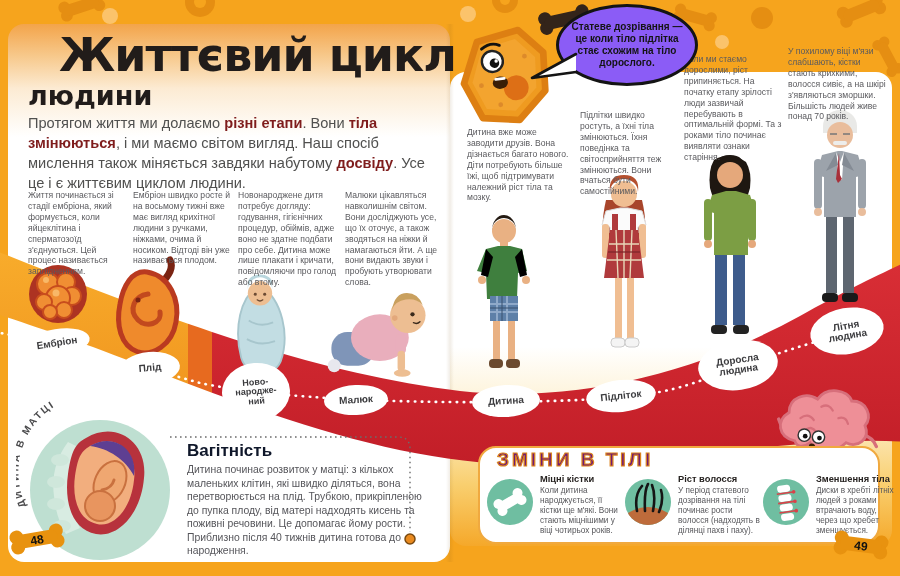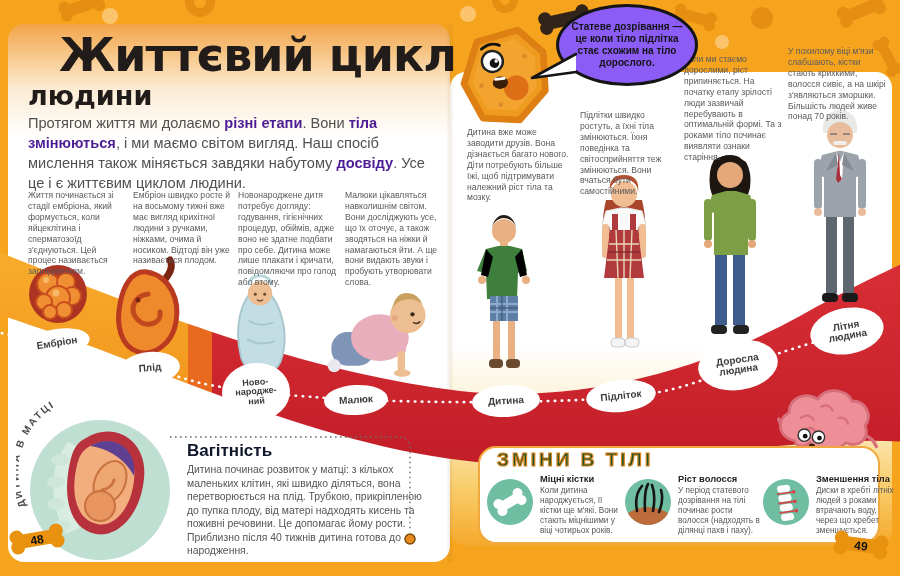--- a/index.html
+++ b/index.html
@@ -12,38 +12,38 @@
   .panel-right{left:450px;top:72px;width:442px;height:474px;border-radius:16px;
     background:linear-gradient(180deg,#FFFFFF 0%,#FFFFFF 58%,#FDF0CF 72%,#F9CF6F 87%,#F5A82A 100%);}
   .gutter{left:446px;top:24px;width:8px;height:538px;
     background:linear-gradient(90deg,rgba(120,80,20,0) 0%,rgba(120,80,20,.10) 50%,rgba(120,80,20,0) 100%);}
   
   .title{left:26px;top:28px;font-family:"DejaVu Sans",sans-serif;font-weight:800;
     font-size:46px;letter-spacing:-1px;color:#211C1A;margin-left:33px;}
   .subtitle{left:28px;top:80px;font-family:"DejaVu Sans",sans-serif;font-weight:800;
     font-size:27px;color:#211C1A;}
   .intro{left:28px;top:114px;width:408px;font-size:14.6px;line-height:1.36;color:#50504F;}
-  .intro b{color:#4c1d95;}
+  .intro b{color:#7f1d1d;}
   
   .col{font-size:8.6px;line-height:1.27;color:#5A5A5E;}
   
   .stage-label{background:#fff;border-radius:50%;display:flex;align-items:center;justify-content:center;
     text-align:center;font-weight:700;font-size:10px;line-height:1.05;color:#3C3C3F;white-space:pre-line;}
   
   .bubble{left:556px;top:4px;width:142px;height:82px;background:#8b5cf6;border:3px solid #141414;
     border-radius:50%;display:flex;align-items:center;justify-content:center;text-align:center;
     font-weight:700;font-size:10px;line-height:1.18;color:#141414;padding:6px 10px;box-sizing:border-box;}
   
   .preg-title{left:187px;top:441px;font-size:17px;font-weight:700;color:#0f172a;}
   .preg-body{left:187px;top:463px;width:236px;font-size:10.4px;line-height:1.3;color:#55555A;}
   
   .changes-box{left:478px;top:446px;width:402px;height:98px;background:#FFFFFF;
     border:2px solid #F0A93F;border-radius:18px;box-sizing:border-box;}
   .changes-title{left:497px;top:449px;font-size:19px;font-weight:800;letter-spacing:3px;
-    color:#14532d;-webkit-text-stroke:1.2px #DB831C;}
+    color:#701a75;-webkit-text-stroke:1.2px #DB831C;}
   .changes-row{left:486px;top:472px;width:388px;display:flex;}
   .change-item{display:flex;gap:6px;}
   .ci-text{width:84px;}
   .ci-title{font-size:9.3px;font-weight:700;color:#262220;margin:2px 0 2px 0;}
   .ci-body{font-size:8.2px;line-height:1.23;color:#57575B;}
   svg{display:block;}
 </style>
 </head>
 <body>
 

